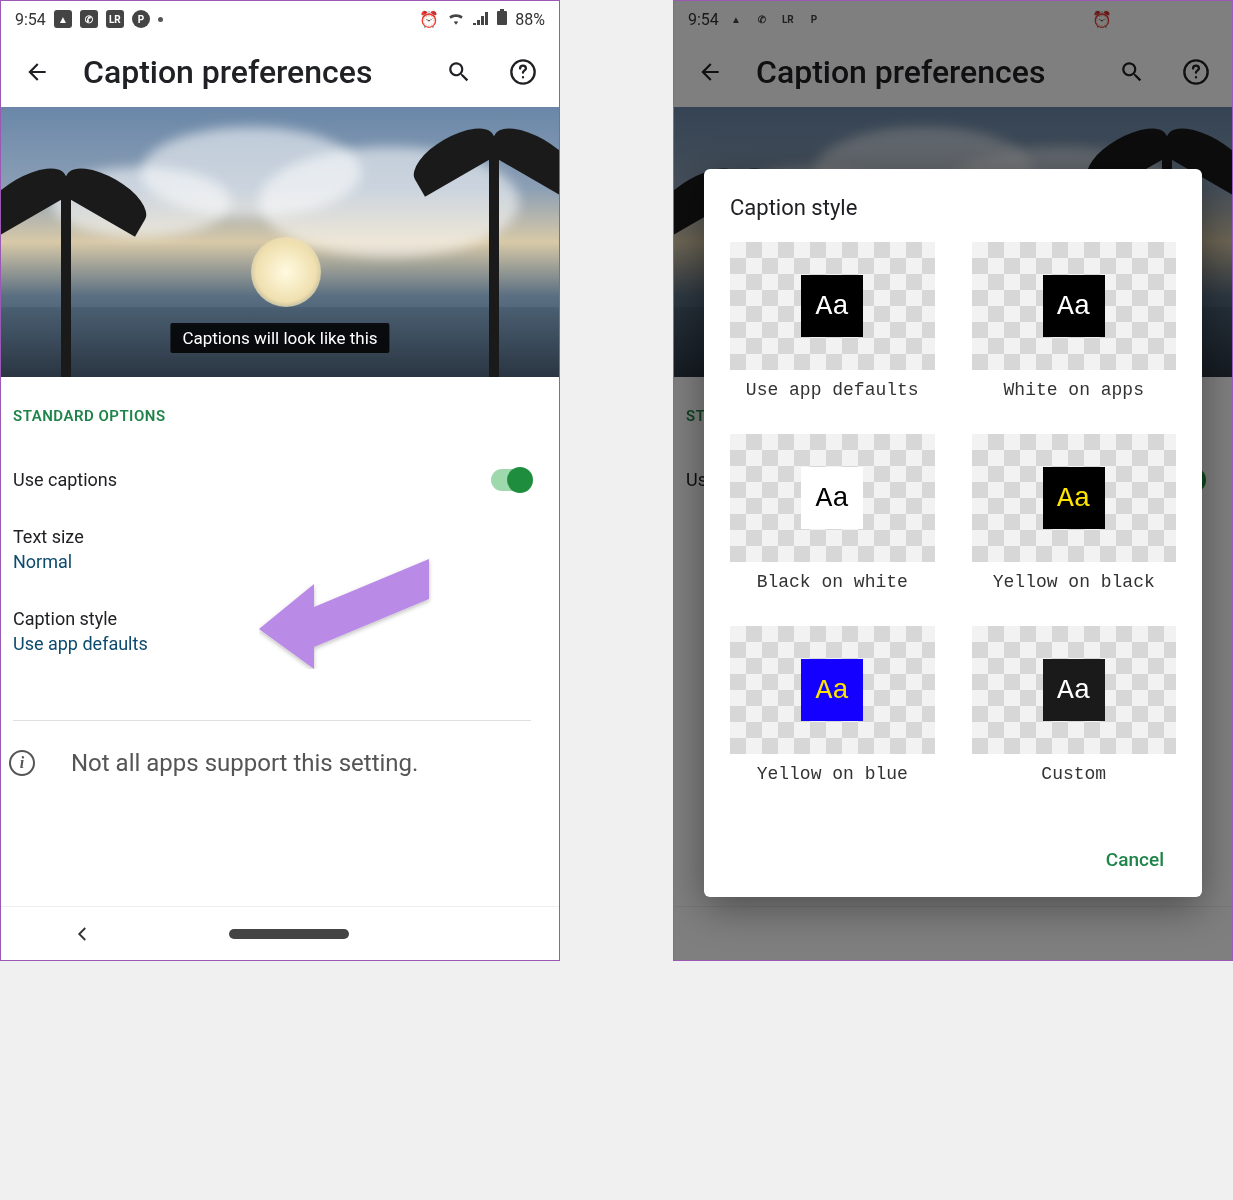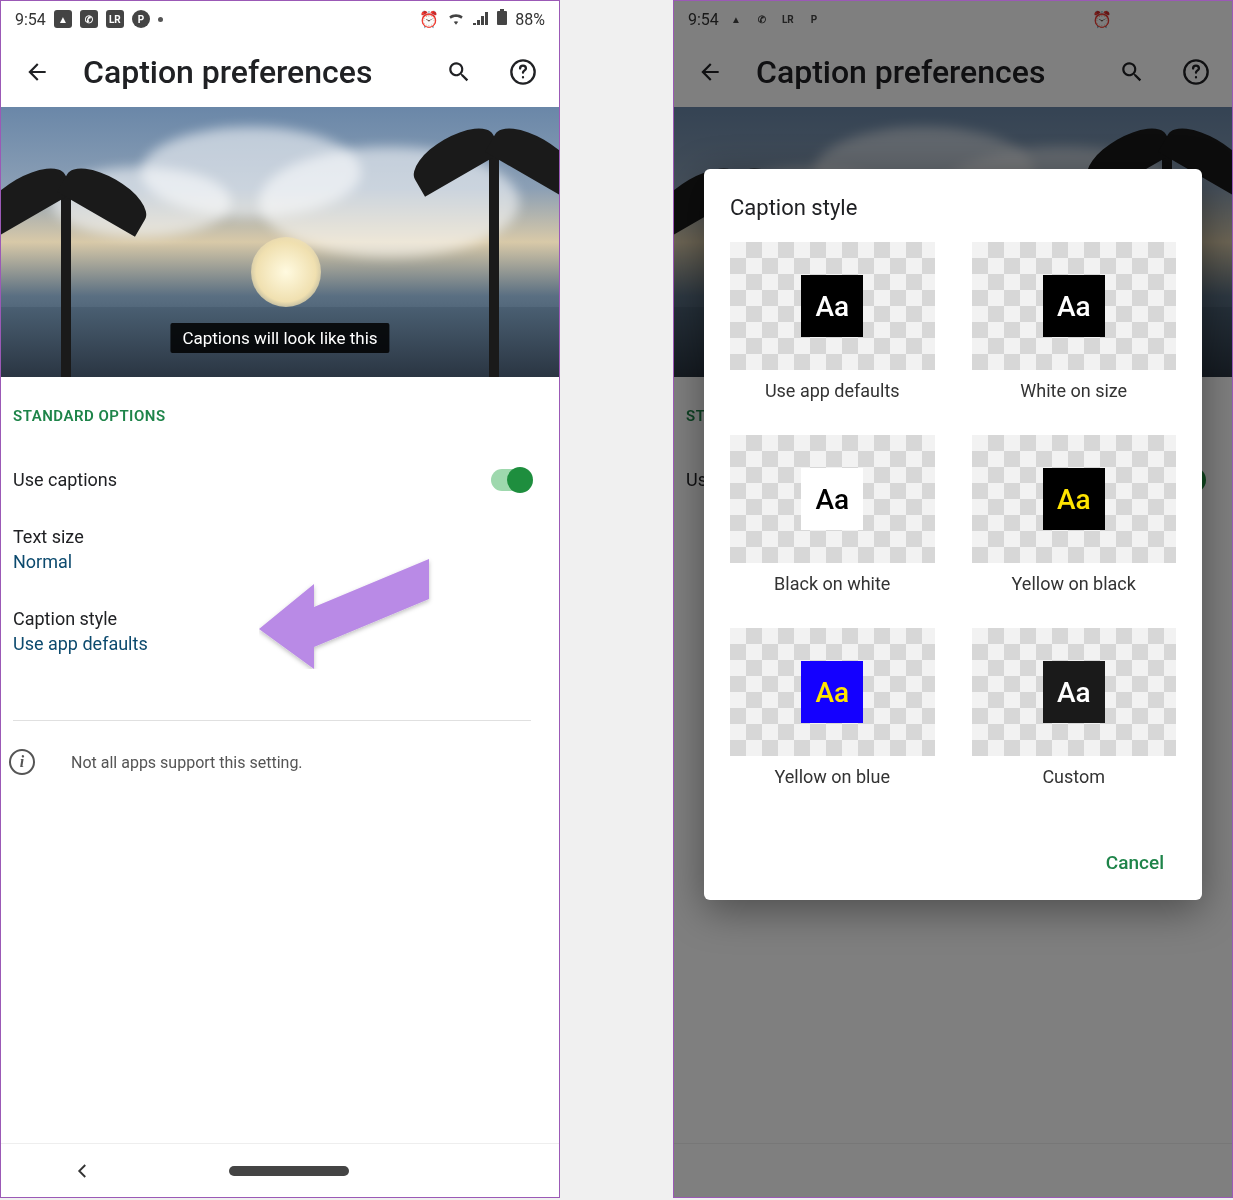--- a/index.html
+++ b/index.html
@@ -7,21 +7,21 @@
     font-family: Roboto, -apple-system, Arial, sans-serif;
     background: #f0f0f0;
     width: 1233px;
     height: 1200px;
     display: flex;
     gap: 14px;
     padding: 0;
   }
   .phone {
     width: 560px;
-    height: 1198px;
+    height: 961px;
     background: #fff;
     border: 1px solid #9b59b6;
     position: relative;
     overflow: hidden;
     display: flex;
     flex-direction: column;
   }
   
   .status-bar {
     height: 36px;
@@ -85,38 +85,38 @@
   .row { padding: 18px 0; cursor:pointer; position:relative;}
   .row-title { font-size:18px; color:#202124; }
   .row-sub { font-size:18px; color:#0c4a6e; margin-top:4px;}
   .toggle {
     position:absolute; right:0; top:50%; transform:translateY(-50%);
     width:40px; height:22px; border-radius:11px; background:#9ed8ad;
   }
   .toggle::after{content:"";position:absolute;right:-2px;top:-2px;width:26px;height:26px;border-radius:50%;background:#1e8e3e;}
   .info-row{border-top:1px solid #e0e0e0;margin-top:12px;padding:28px 0;display:flex;align-items:center;gap:36px;}
   .info-icon{width:26px;height:26px;border:2px solid #555;border-radius:50%;display:flex;align-items:center;justify-content:center;font-family:serif;font-style:italic;font-weight:bold;color:#555;font-size:16px;margin-left:-4px;}
-  .info-text{font-size:16px;color:#555;text-align:right;}
+  .info-text{font-size:24px;color:#555;text-align:right;}
   
   .arrow {
     position:absolute; left:258px; top:548px; pointer-events:none;
   }
   
   .nav-bar{height:54px;display:flex;align-items:center;justify-content:space-around;border-top:1px solid #eee;}
   .nav-pill{width:120px;height:10px;background:#444;border-radius:5px;}
   
   .scrim{position:absolute;inset:0;background:rgba(0,0,0,.5);}
   
   .dialog{
     position:absolute; left:30px; right:30px; top:168px;
     background:#fff; border-radius:6px; padding:26px 26px 18px 26px;
     box-shadow:0 10px 40px rgba(0,0,0,.4);
   }
   .dialog-title{font-size:22px;color:#202124;margin-bottom:22px;}
-  .grid{display:grid;grid-template-columns:1fr 1fr;gap:34px 37px;}
+  .grid{display:grid;grid-template-columns:1fr 1fr;gap:34px 37px;font-family:Liberation Mono, monospace;}
   .opt{text-align:center;cursor:pointer;}
   .thumb{
     height:128px;
     background-image:
       linear-gradient(45deg,#d7d7d7 25%,transparent 25%),
       linear-gradient(-45deg,#d7d7d7 25%,transparent 25%),
       linear-gradient(45deg,transparent 75%,#d7d7d7 75%),
       linear-gradient(-45deg,transparent 75%,#d7d7d7 75%);
     background-size:32px 32px;
     background-position:0 0,0 16px,16px -16px,-16px 0;
@@ -335,21 +335,21 @@
       <div class="opt">
         <div class="thumb">
             <div class="swatch sw-black">Aa</div>
           </div>
         <div class="opt-label">Use app defaults</div>
       </div>
       <div class="opt">
         <div class="thumb">
             <div class="swatch sw-black">Aa</div>
           </div>
-        <div class="opt-label">White on size</div>
+        <div class="opt-label">White on apps</div>
       </div>
       <div class="opt">
         <div class="thumb">
             <div class="swatch sw-white">Aa</div>
           </div>
         <div class="opt-label">Black on white</div>
       </div>
       <div class="opt">
         <div class="thumb">
             <div class="swatch sw-ybk">Aa</div>

